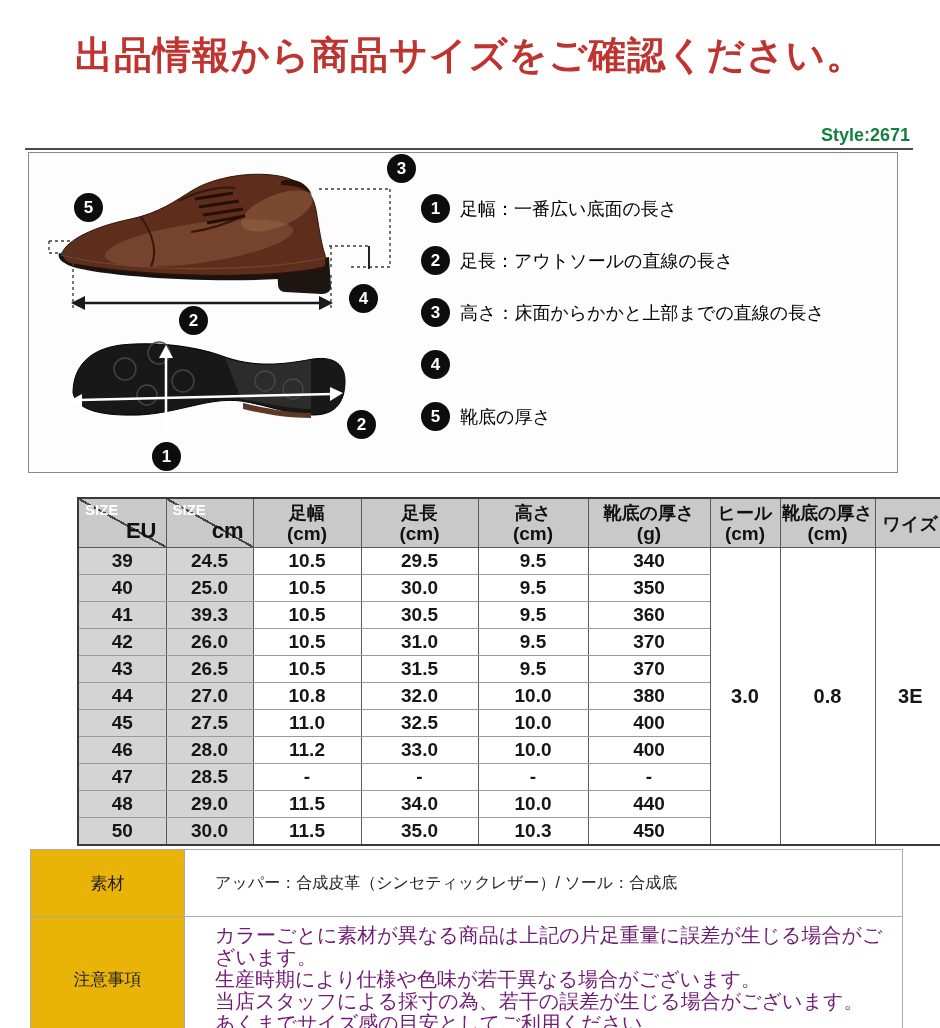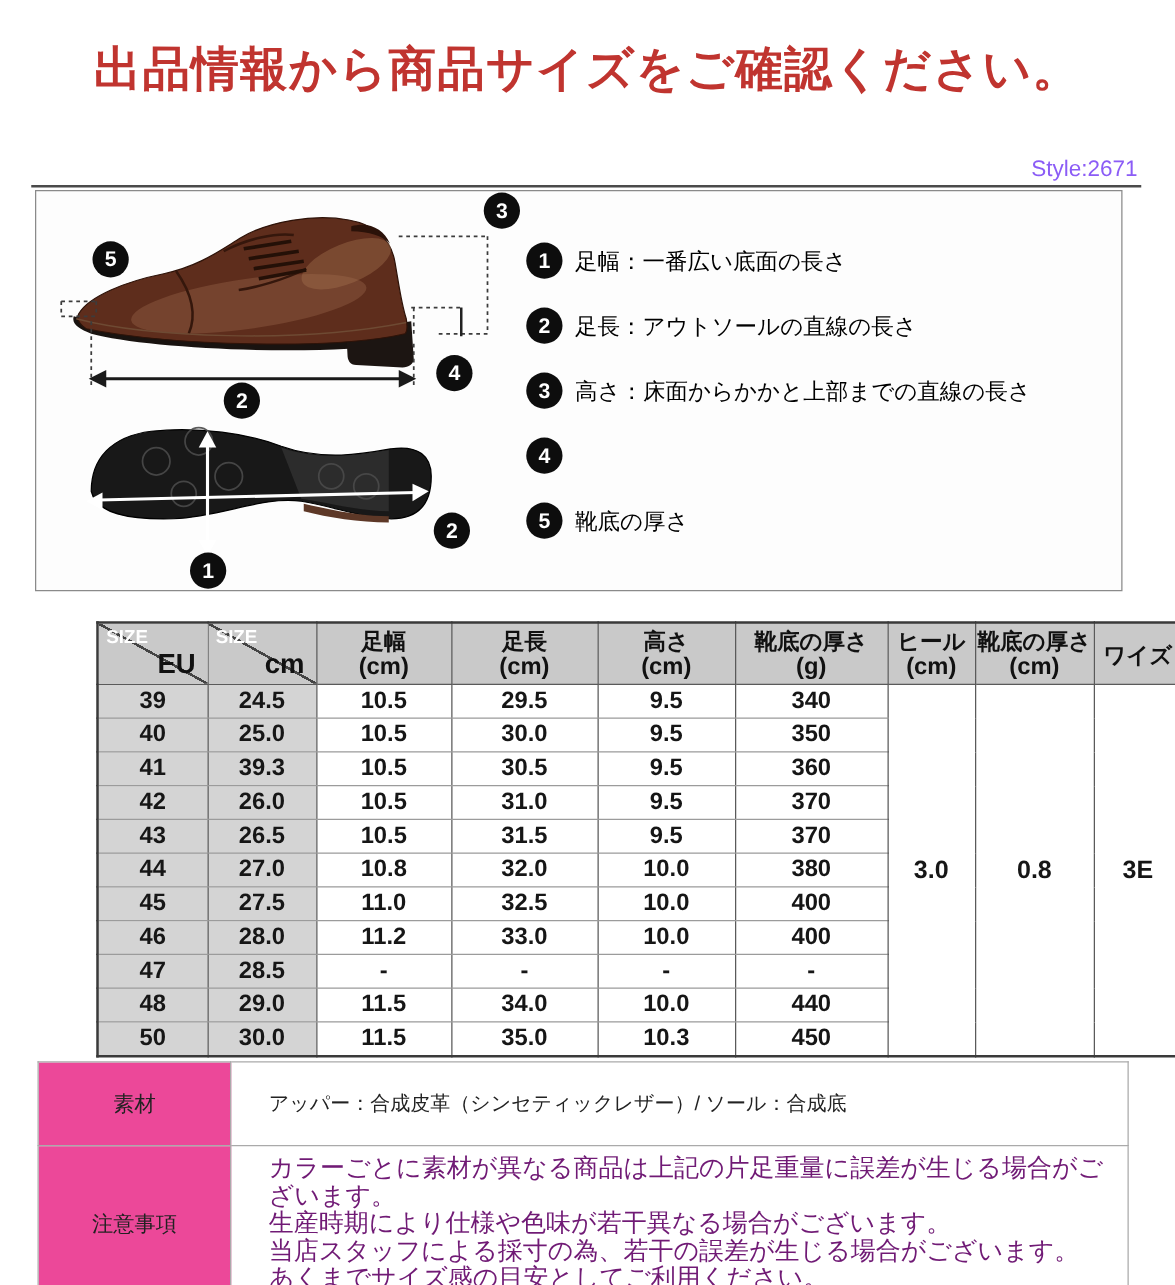--- a/index.html
+++ b/index.html
@@ -5,21 +5,21 @@
   html,body{margin:0;padding:0;background:#fff;}
   .page{position:relative;width:940px;height:1028px;background:#fff;overflow:hidden;
         font-family:"Liberation Sans","DejaVu Sans",sans-serif;color:#111;}
 
   
   .banner{position:absolute;top:30px;left:0;width:940px;text-align:center;
           font-size:38px;font-weight:bold;color:#c0342f;letter-spacing:1px;font-family:Liberation Serif, serif;}
 
   
   .title{position:absolute;top:110px;left:28px;font-size:30px;color:#1a1a1a;letter-spacing:0.5px;}
-  .style-code{position:absolute;top:125px;right:30px;font-size:18px;font-weight:normal;color:#8b5cf6;}
+  .style-code{position:absolute;top:125px;right:30px;font-size:18px;font-weight:bold;color:#15803d;}
   .rule{position:absolute;top:148px;left:25px;width:888px;height:2px;background:#4a4a4a;}
 
   
   .diagram-box{position:absolute;top:152px;left:28px;width:868px;height:319px;
                border:1px solid #8a8a8a;background:#fdfdfd;}
   .diagram-box svg{position:absolute;top:0;left:0;}
 
   .mk{width:29px;height:29px;border-radius:50%;background:#0d0d0d;color:#fff;
       display:flex;align-items:center;justify-content:center;
       font-size:17px;font-weight:bold;flex:0 0 29px;}
@@ -49,21 +49,21 @@
   .hu{display:block;font-size:19px;font-weight:bold;line-height:1.2;}
   .diag{position:relative;}
   .dline{position:absolute;inset:0;
          background:linear-gradient(to top right,transparent calc(50% - 1px),#444 calc(50% - 1px),#444 calc(50% + 1px),transparent calc(50% + 1px));}
   .t1{position:absolute;top:2px;left:6px;color:#fff;font-size:15px;font-weight:bold;}
   .t2{position:absolute;bottom:3px;right:9px;color:#111;font-size:22px;font-weight:bold;}
 
   
   .info-table{position:absolute;top:849px;left:30px;width:873px;border-collapse:collapse;}
   .info-table td{border:1px solid #aaa;}
-  .info-table .lbl{width:151px;background:#ec4899;text-align:center;font-size:17px;color:#222;}
+  .info-table .lbl{width:151px;background:#eab308;text-align:center;font-size:17px;color:#222;}
   .info-table .val{padding:8px 10px 8px 30px;font-size:16px;color:#222;}
   .row-material .lbl,.row-material .val{height:50px;}
   .row-notes .val{padding-top:7px;padding-bottom:7px;}
   .note-line{font-size:20px;line-height:22px;color:#701a75;}
 </style>
 </head>
 <body>
 
 <div class="page">
 

